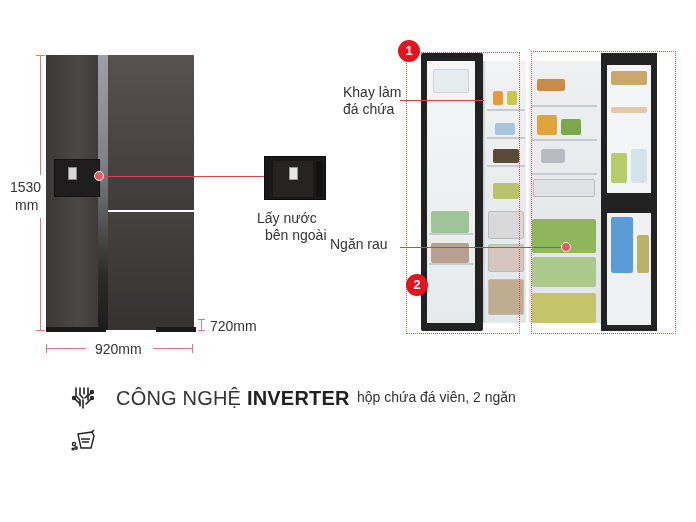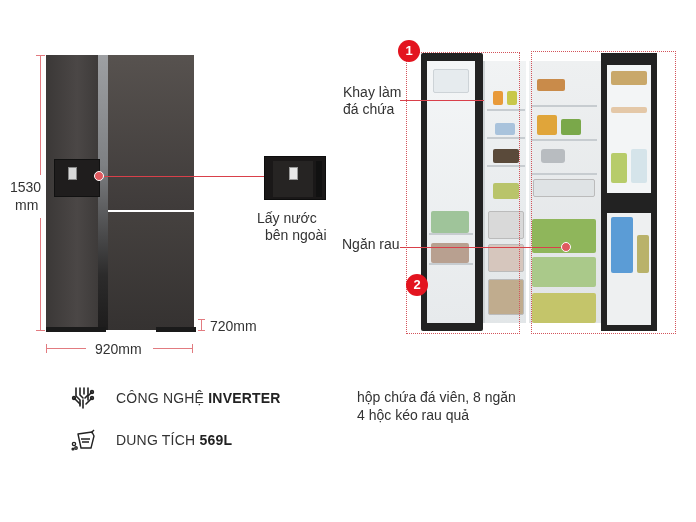--- a/index.html
+++ b/index.html
@@ -62,21 +62,21 @@
 
   .dotted-box { position:absolute; border:1px dotted #d3545b; }
 
   .badge { position:absolute; width:22px; height:22px; border-radius:50%;
     background:#e3141f; color:#fff; font-weight:bold; font-size:13px;
     text-align:center; line-height:22px; }
 
   
   .feature { position:absolute; left:70px; height:24px; display:flex; align-items:center; }
   .feature .ficon { width:26px; height:24px; margin-right:20px; }
-  .feature .ftext { font-size:14px; color:#333; letter-spacing:0.2px; }
+  .feature .ftext { font-size:20px; color:#333; letter-spacing:0.2px; }
   .feature .ftext b { font-weight:bold; color:#222; }
 
   .desc { position:absolute; left:357px; top:388px; width:300px; font-size:14px; line-height:18px; color:#333; }
   .desc .title { color:#d01a25; font-weight:bold; }
 </style>
 </head>
 <body>
 
 <div class="dim-cap-h" style="left:36px;top:55px;"></div>
 <div class="dim-v" style="top:55px;height:120px;"></div>
@@ -171,21 +171,21 @@
 <div class="dotted-box" style="left:406px;top:52px;width:114px;height:282px;"></div>
 <div class="dotted-box" style="left:531px;top:51px;width:145px;height:283px;"></div>
 
 <div class="badge" style="left:398px;top:40px;">1</div>
 <div class="badge" style="left:406px;top:274px;">2</div>
 
 <div class="label" style="left:343px;top:84px;">Khay làm</div>
 <div class="label" style="left:343px;top:101px;">đá chứa</div>
 <div class="callout-line" style="left:400px;top:100px;width:84px;"></div>
 
-<div class="label" style="left:342px;top:236px;text-align:center;">Ngăn rau</div>
+<div class="label" style="left:330px;top:236px;text-align:center;">Ngăn rau</div>
 <div class="callout-line" style="left:400px;top:247px;width:166px;"></div>
 <div class="callout-dot" style="left:561px;top:242px;"></div>
 
 <div class="feature" style="top:386px;">
   <svg class="ficon" viewBox="0 0 26 24">
     <g fill="none" stroke="#222" stroke-width="1.6" stroke-linecap="round">
       <path d="M6 2v8l4 4v6"></path>
         <path d="M10 2v7l3 3"></path>
         <path d="M14 2v6"></path>
         <path d="M18 2v7l-3 3"></path>
@@ -204,19 +204,17 @@
   <svg class="ficon" viewBox="0 0 26 24">
     <g fill="none" stroke="#222" stroke-width="1.4" stroke-linejoin="round">
       <path d="M8 6l14-2 2 4-3 12H11L8 6z"></path>
       <path d="M11 11h9M12 14h7"></path>
       <path d="M21 5l3-3"></path>
       <circle cx="4" cy="16" r="1.6"></circle>
         <circle cx="6" cy="20" r="1.2"></circle>
         <circle cx="3" cy="21" r="0.9"></circle>
     </g>
   </svg>
-  <span class="ftext"><span>DUNG TÍCH </span><b>569L</b></span>
 </div>
 
 <div class="desc">
-  <div>hộp chứa đá viên, 8 ngăn</div>
-  <div>4 hộc kéo rau quả</div>
+  <div>hộp chứa đá viên, 2 ngăn</div>
 </div>
 
 </body></html>

